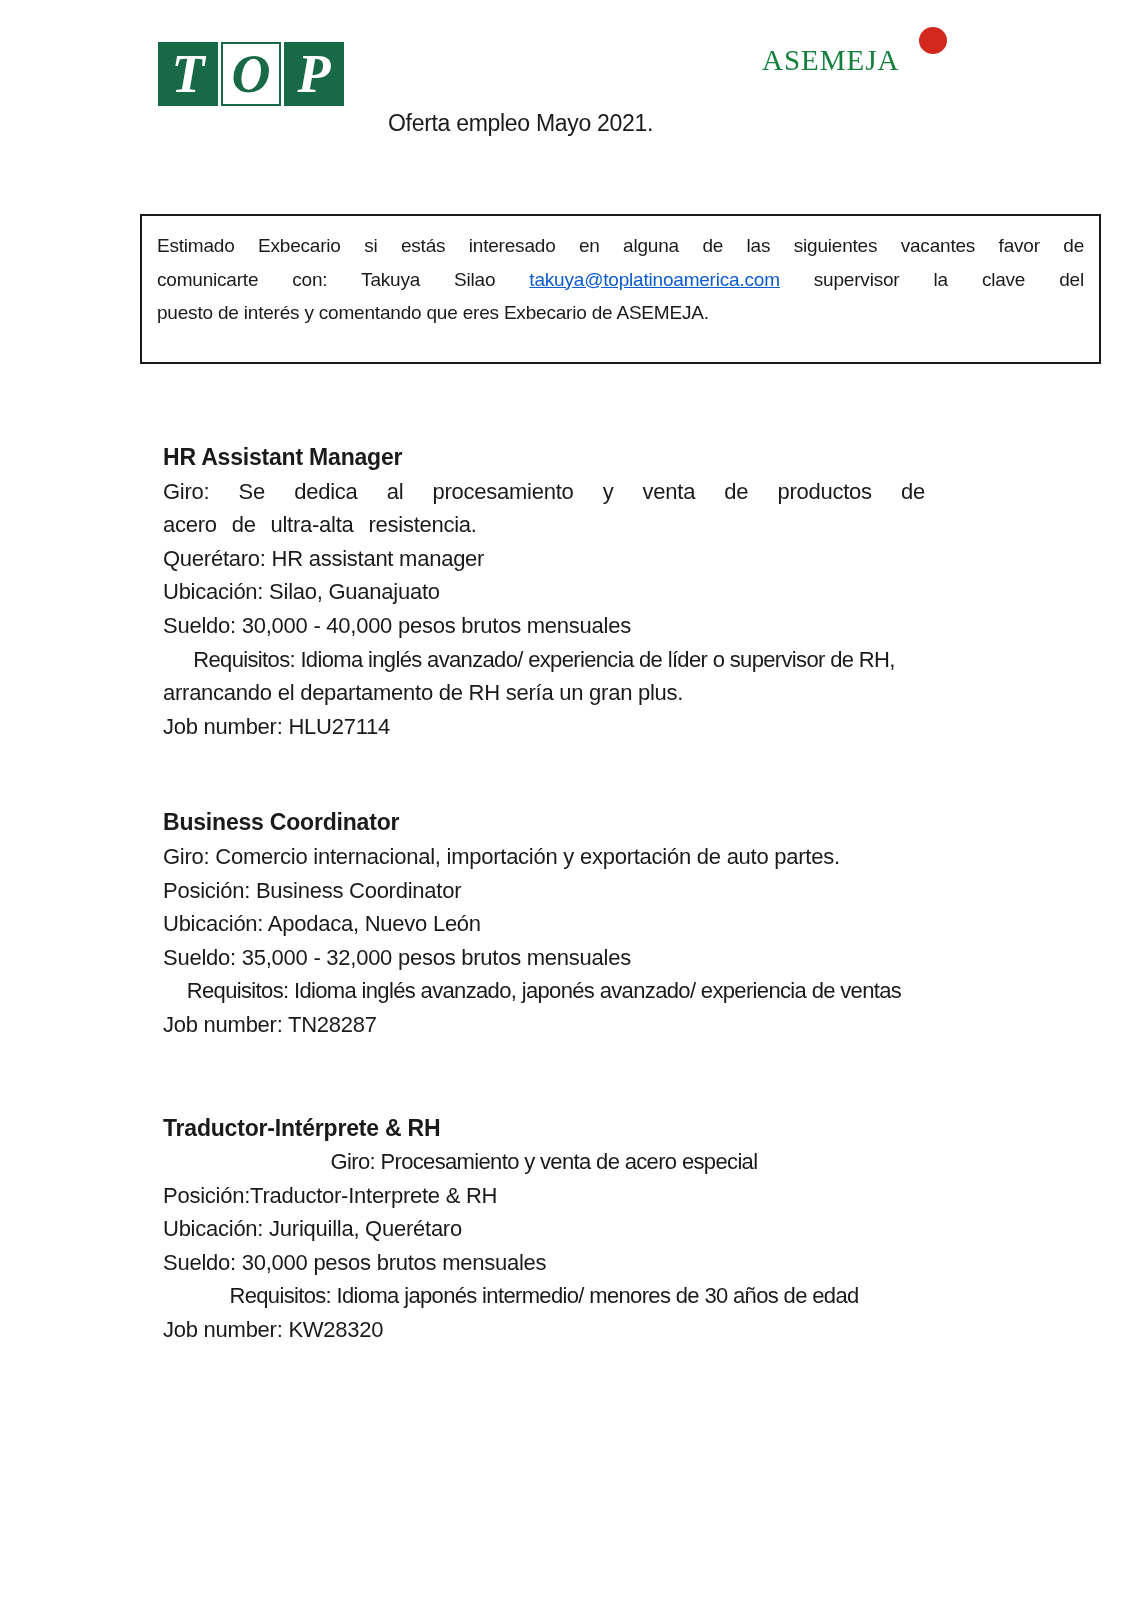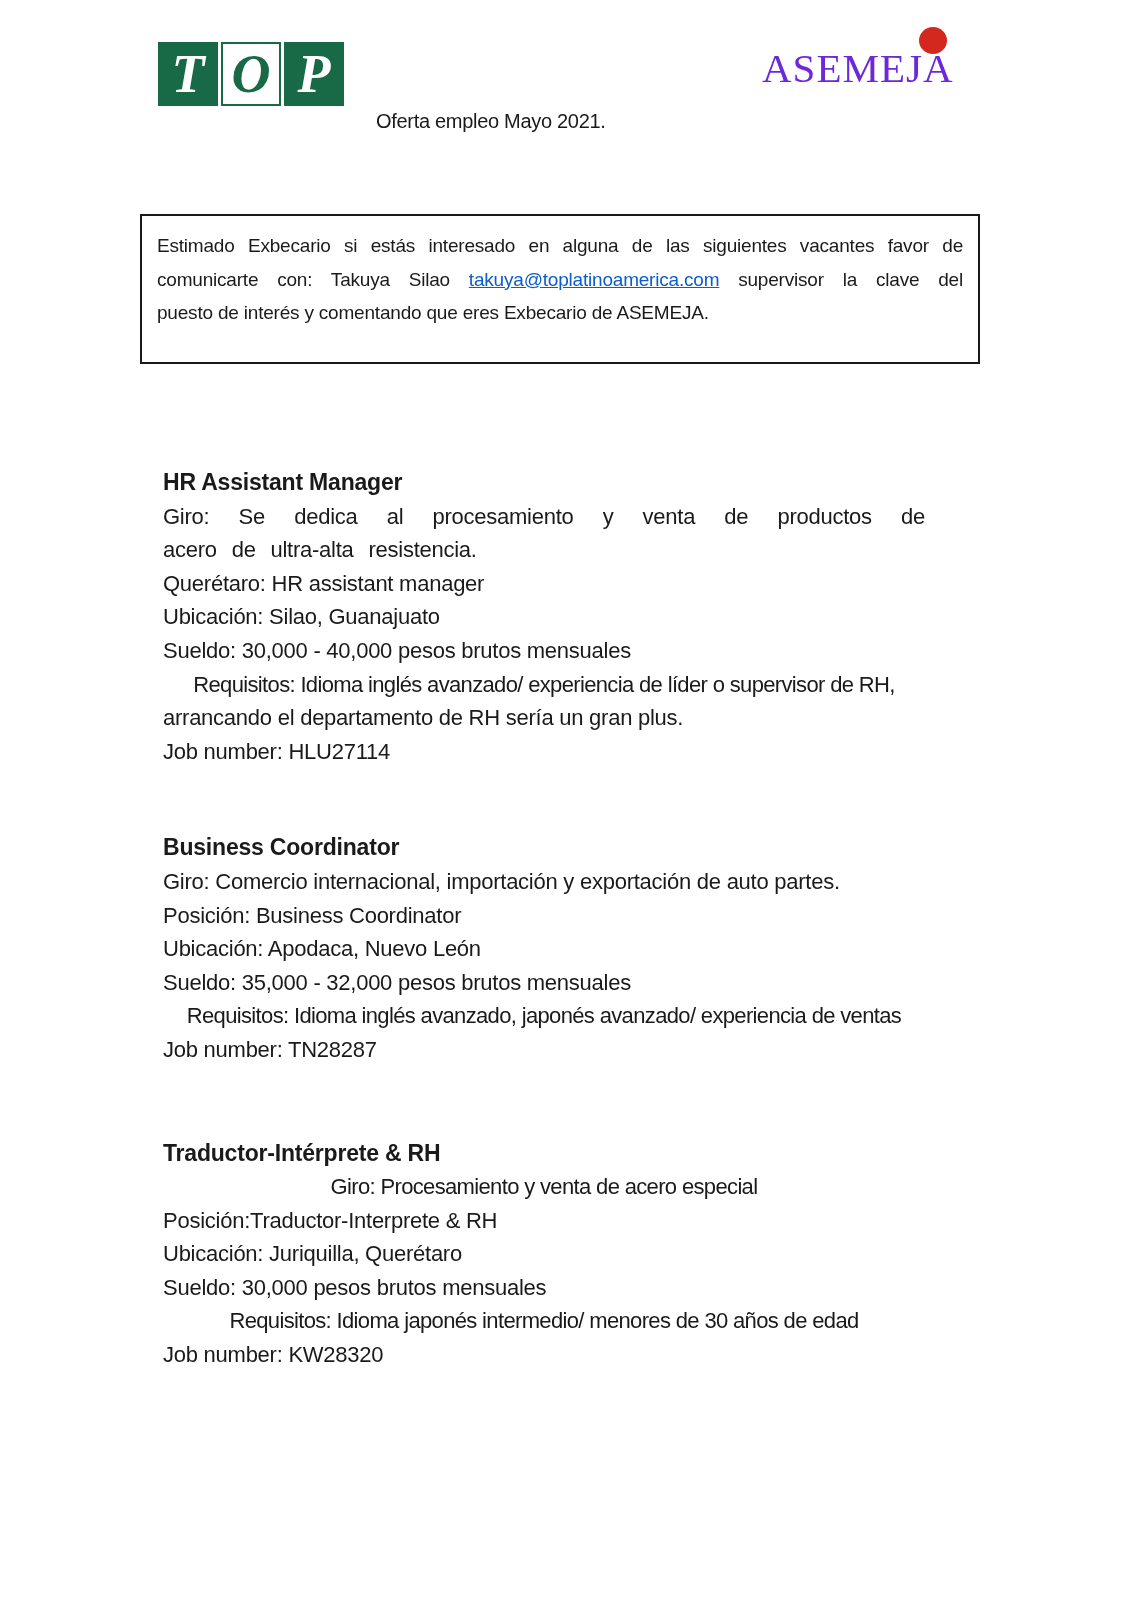--- a/index.html
+++ b/index.html
@@ -21,48 +21,48 @@
     font-style:italic;font-weight:bold;font-size:54px;
     box-sizing:border-box;
   }
   .top-sq.filled{background:#186945;color:#ffffff;}
   .top-sq.outline{background:#ffffff;color:#186945;border:2px solid #186945;}
 
   
   .asemeja{position:absolute;left:762px;top:44px;width:210px;}
   .asemeja-text{
     font-family:"Liberation Serif","DejaVu Serif",serif;
-    font-size:41px;color:#6d28d9;letter-spacing:1px;font-weight:500;
+    font-size:29px;color:#15803d;letter-spacing:1px;font-weight:500;
   }
   .asemeja-dot{
     position:absolute;left:157px;top:-17px;
     width:28px;height:27px;border-radius:50%;
     background:#d3281e;
   }
 
   
   .doc-title{
-    position:absolute;left:376px;top:110px;
-    font-size:20px;letter-spacing:-0.3px;
+    position:absolute;left:388px;top:110px;
+    font-size:23px;letter-spacing:-0.3px;
   }
 
   
   .notice-box{
     position:absolute;left:140px;top:214px;
-    width:840px;height:150px;box-sizing:border-box;
+    width:961px;height:150px;box-sizing:border-box;
     border:2px solid #1a1a1a;
     padding:13px 15px 0 15px;
     font-size:19px;letter-spacing:-0.2px;line-height:33.5px;
   }
   .notice-box p{margin:0;}
   .jfull{text-align:justify;text-align-last:justify;}
   .email-link{color:#0b5cce;text-decoration:underline;cursor:pointer;}
 
   
-  .jobs{position:absolute;left:163px;top:466px;width:762px;}
+  .jobs{position:absolute;left:163px;top:441px;width:762px;}
   .job h2{
     margin:0;font-size:23px;font-weight:bold;line-height:33.6px;
     letter-spacing:-0.2px;white-space:nowrap;
   }
   .job p{
     margin:0;font-size:22px;line-height:33.6px;
     letter-spacing:-0.25px;white-space:nowrap;
   }
   .job p.jf{white-space:normal;text-align:justify;text-align-last:justify;}
   .job p.spread{word-spacing:9px;}

